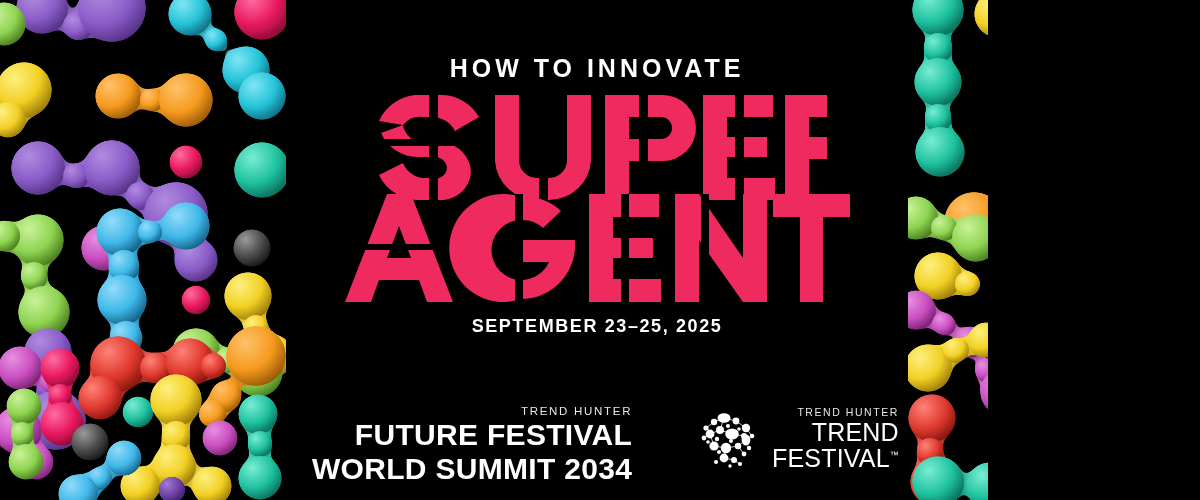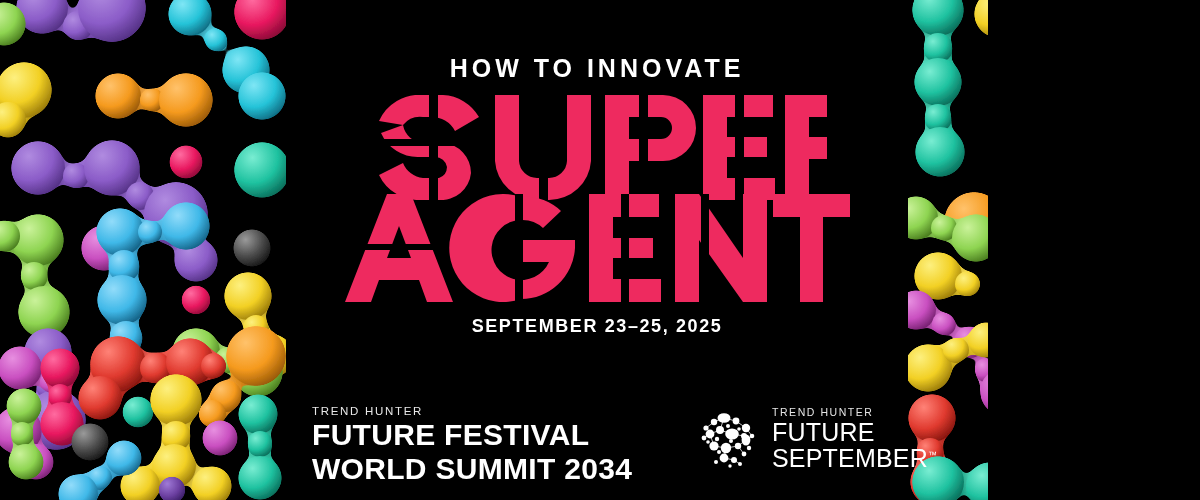--- a/index.html
+++ b/index.html
@@ -21,21 +21,21 @@
           font-size:25px;line-height:1.33;letter-spacing:4.0px;
           font-family:"Liberation Sans",sans-serif;}
   #kicker .kline{display:block;white-space:nowrap;}
 
   #titleblock{margin-top:10px;width:100%;display:flex;flex-direction:column;align-items:center;}
   #titleblock svg{display:block;}
 
   #dateline{margin-top:14px;color:#fff;font-weight:bold;font-size:18px;
             letter-spacing:1.6px;white-space:nowrap;}
 
-  #footer{position:absolute;left:0;top:398px;width:622px;height:92px;}
+  #footer{position:absolute;left:0;top:398px;width:622px;height:92px;text-align:right;}
 
   #lockup{position:absolute;left:26px;top:6px;color:#fff;}
   #lockup .lk-small{font-size:11.5px;letter-spacing:1.7px;font-weight:normal;color:#e8e8e8;
                     line-height:1.25;}
   #lockup .lk-big{font-size:30px;font-weight:bold;letter-spacing:0.3px;line-height:1.12;
                   white-space:nowrap;}
 
   #logo{position:absolute;left:408px;top:4px;width:200px;height:76px;}
   #logo .brain{position:absolute;left:0;top:4px;width:70px;height:66px;}
   #logo .ltext{position:absolute;left:78px;top:4px;color:#fff;}
@@ -511,20 +511,20 @@
               <circle cx="25" cy="46" r="2.0"></circle>
               <circle cx="37" cy="35" r="2.0"></circle>
               <circle cx="55" cy="42" r="2.2"></circle>
               <circle cx="22" cy="56" r="2.0"></circle>
               <circle cx="36" cy="60" r="1.7"></circle>
             </g>
           </svg>
         </div>
         <div class="ltext">
           <div class="lt-small">TREND HUNTER</div>
-          <div class="lt-big">FUTURE</div>
-          <div class="lt-big"><span>SEPTEMBER</span><span class="tm">™</span></div>
+          <div class="lt-big">TREND</div>
+          <div class="lt-big"><span>FESTIVAL</span><span class="tm">™</span></div>
         </div>
       </div>
 
     </div>
   </div>
 </div>
 
 </body></html>

